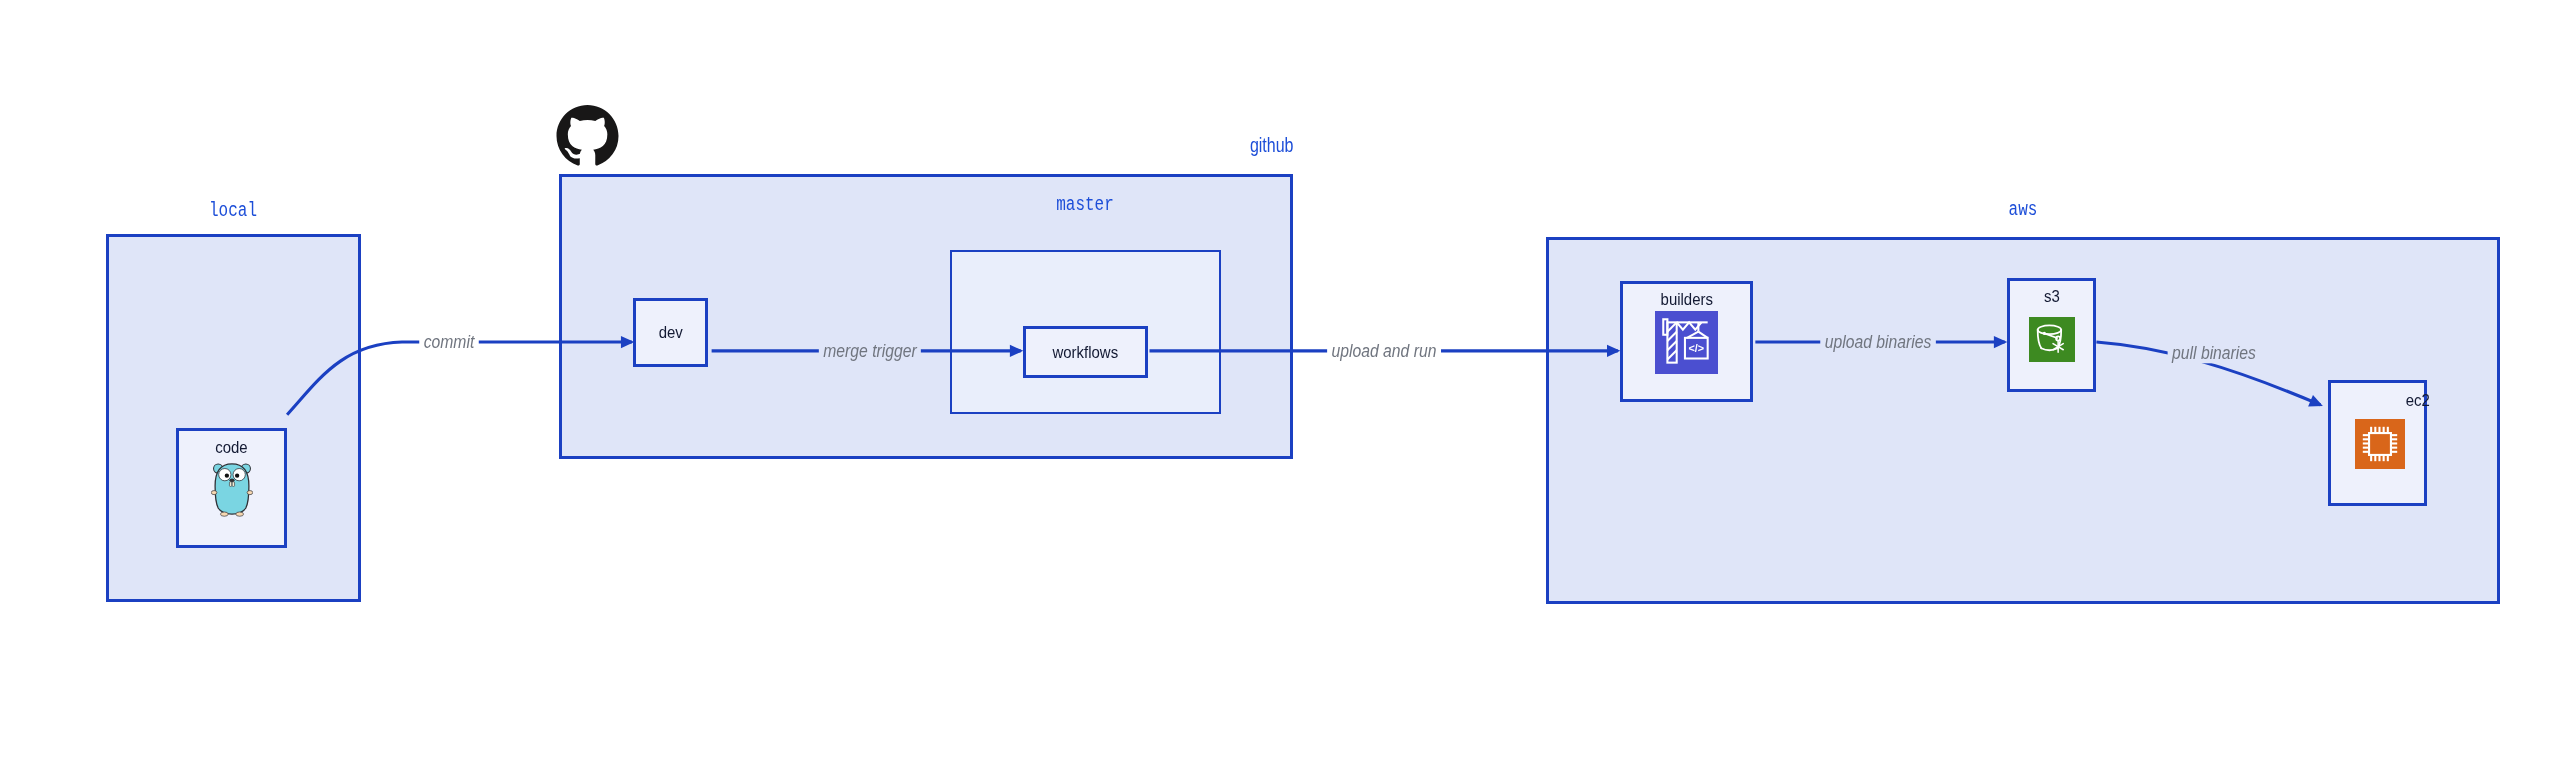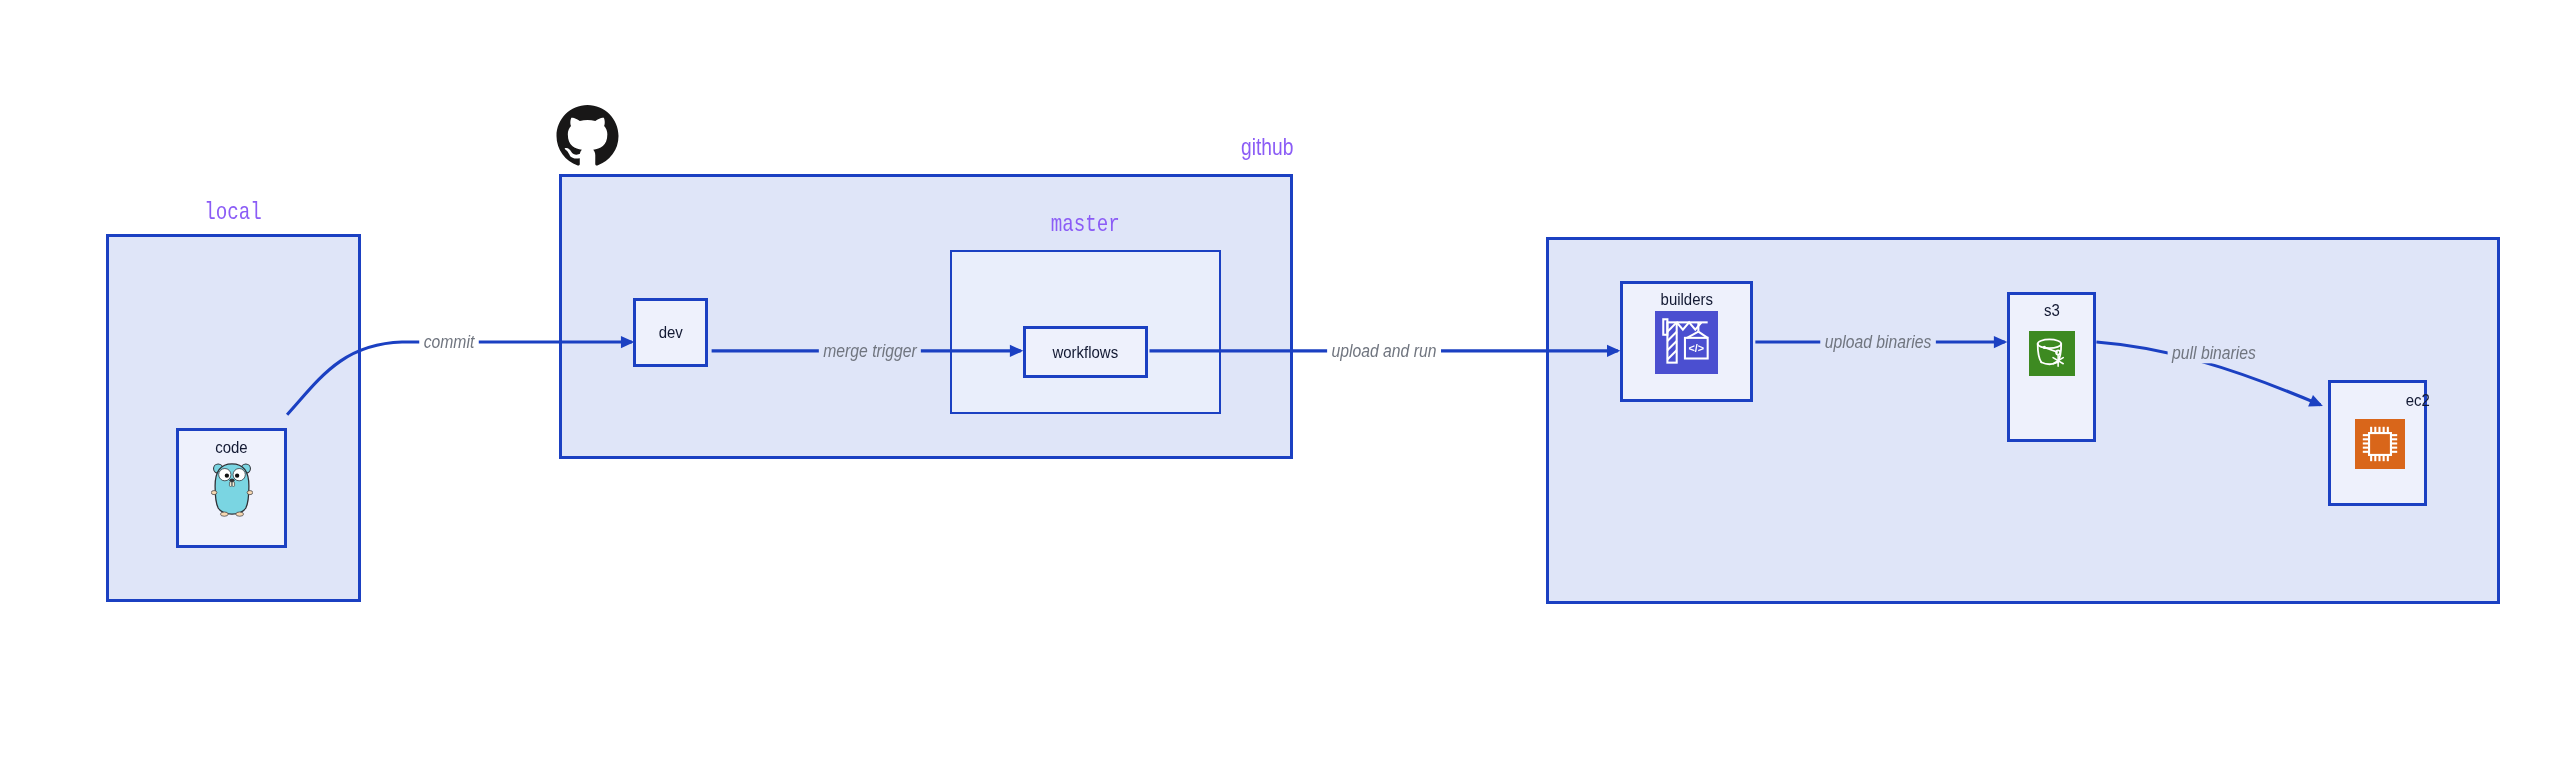--- a/index.html
+++ b/index.html
@@ -5,21 +5,21 @@
   html,body{margin:0;padding:0;background:#ffffff;}
   .canvas{
     position:relative;width:2604px;height:781px;background:#ffffff;
     font-family:"Liberation Sans",sans-serif;color:#131a33;overflow:hidden;
   }
   .box{position:absolute;box-sizing:border-box;}
   .container-box{border:3.1px solid #1b40c2;background:#dfe5f8;}
   .master-box{border:2.6px solid #1b40c2;background:#e9eefb;}
   .node-box{border:3.1px solid #1b40c2;background:#eef1fc;}
   .container-label{
-    position:absolute;font-size:24px;color:#8b5cf6;line-height:1;
+    position:absolute;font-size:20px;color:#1d4ed8;line-height:1;
     white-space:nowrap;
   }
   .cond{display:inline-block;transform:scaleX(0.80);transform-origin:center;}
   .cond-right{display:inline-block;transform:scaleX(0.80);transform-origin:right center;}
   .center-text{text-align:center;font-family:Liberation Mono, monospace;}
   .node-label{
     font-weight:normal;font-size:17px;color:#131a33;line-height:1;white-space:nowrap;
     text-align:center;
   }
   .node-label .cond{transform:scaleX(0.88);}
@@ -45,23 +45,24 @@
 <body>
 
 <div class="canvas">
 
   <div class="container-label center-text" style="left:106px;top:201px;width:255px;"><span class="cond">local</span></div>
   <div class="box container-box" style="left:106px;top:234px;width:255px;height:368px;"></div>
 
   <div class="container-label" style="left:1133px;top:135px;width:160px;text-align:right;"><span class="cond-right">github</span></div>
   <div class="box container-box" style="left:559px;top:174px;width:734px;height:285px;"></div>
 
-  <div class="container-label center-text" style="left:950px;top:213px;width:271px;text-align:center;"><span class="cond">master</span></div>
+  <div class="container-label center-text" style="left:950px;top:195px;width:271px;text-align:center;"><span class="cond">master</span></div>
   <div class="box master-box" style="left:950px;top:250px;width:271px;height:164px;"></div>
 
+  <div class="container-label center-text" style="left:1546px;top:200px;width:954px;"><span class="cond">aws</span></div>
   <div class="box container-box" style="left:1546px;top:237px;width:954px;height:367px;"></div>
 
   <svg class="icon-abs" style="left:556px;top:105px;" width="63" height="62" viewBox="0 0 16 16">
     <path fill="#181717" d="M8 0C3.58 0 0 3.58 0 8c0 3.54 2.29 6.53 5.47 7.59.4.07.55-.17.55-.38 0-.19-.01-.82-.01-1.49-2.01.37-2.53-.49-2.69-.94-.09-.23-.48-.94-.82-1.13-.28-.15-.68-.52-.01-.53.63-.01 1.08.58 1.23.82.72 1.21 1.87.87 2.33.66.07-.52.28-.87.51-1.07-1.78-.2-3.64-.89-3.64-3.95 0-.87.31-1.59.82-2.15-.08-.2-.36-1.02.08-2.12 0 0 .67-.21 2.2.82.64-.18 1.32-.27 2-.27s1.36.09 2 .27c1.53-1.04 2.2-.82 2.2-.82.44 1.1.16 1.92.08 2.12.51.56.82 1.27.82 2.15 0 3.07-1.87 3.75-3.65 3.95.29.25.54.73.54 1.48 0 1.07-.01 1.93-.01 2.2 0 .21.15.46.55.38A8.01 8.01 0 0 0 16 8c0-4.42-3.58-8-8-8z"></path>
   </svg>
 
   <div class="box node-box" style="left:176px;top:384px;width:111px;height:120px;margin-top:44px;">
     <div class="node-label" style="position:absolute;left:0;top:8.2px;width:100%;"><span class="cond">code</span></div>
     <svg class="icon-abs" style="left:32px;top:29px;" width="42" height="57" viewBox="0 0 82 110">
       <circle cx="14" cy="16" r="9" fill="#7ad5e2" stroke="#2f3136" stroke-width="2"></circle>
@@ -104,21 +105,21 @@
         <polyline points="42,22 54,36 66,22 78,36 90,22"></polyline>
         <line x1="84" y1="22" x2="84" y2="40"></line>
         <line x1="84" y1="40" x2="62" y2="52"></line>
         <line x1="84" y1="40" x2="102" y2="52"></line>
         <rect x="58" y="52" width="44" height="40"></rect>
       </g>
       <text x="80" y="79" font-family="Liberation Sans, sans-serif" font-size="21" font-weight="bold" fill="#ffffff" text-anchor="middle">&lt;/&gt;</text>
     </svg>
   </div>
 
-  <div class="box node-box" style="left:2007px;top:292px;width:89px;height:150px;">
+  <div class="box node-box" style="left:2007px;top:278px;width:89px;height:114px;">
     <div class="node-label" style="position:absolute;left:0;top:7.2px;width:100%;"><span class="cond">s3</span></div>
     <svg class="icon-abs" style="left:19px;top:36px;" width="46" height="45" viewBox="0 0 90 88">
       <rect x="0" y="0" width="90" height="88" fill="#3d8a21"></rect>
       <g stroke="#ffffff" stroke-width="3.5" fill="none" stroke-linecap="round">
         <ellipse cx="40" cy="25" rx="23" ry="8.5"></ellipse>
         <path d="M17 25 C17 40 20 55 24 61"></path>
         <path d="M63 25 C63 40 60 55 56 61"></path>
         <path d="M24 61 Q40 69 56 61"></path>
         <line x1="30" y1="32" x2="55" y2="41"></line>
         <circle cx="57" cy="42" r="4"></circle>

